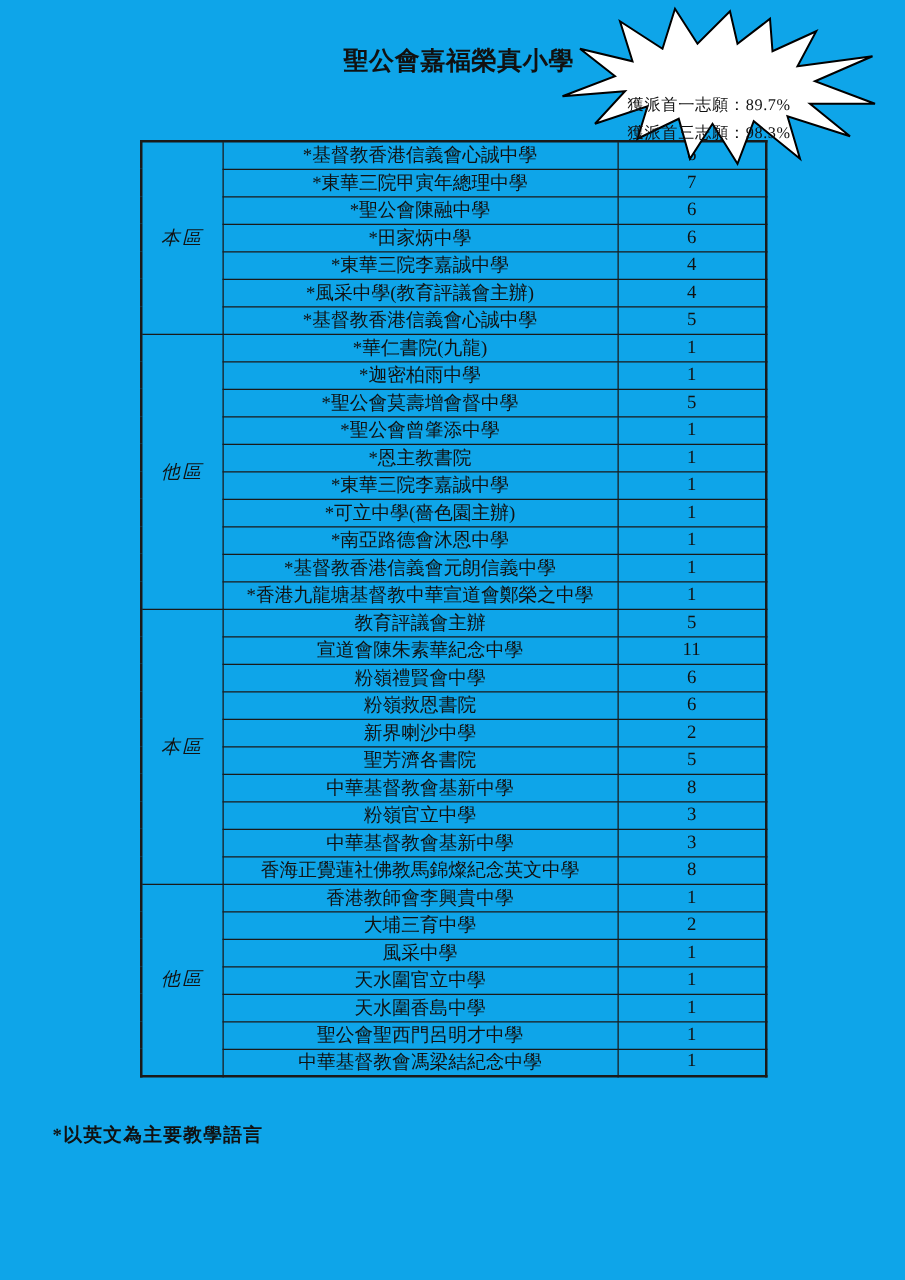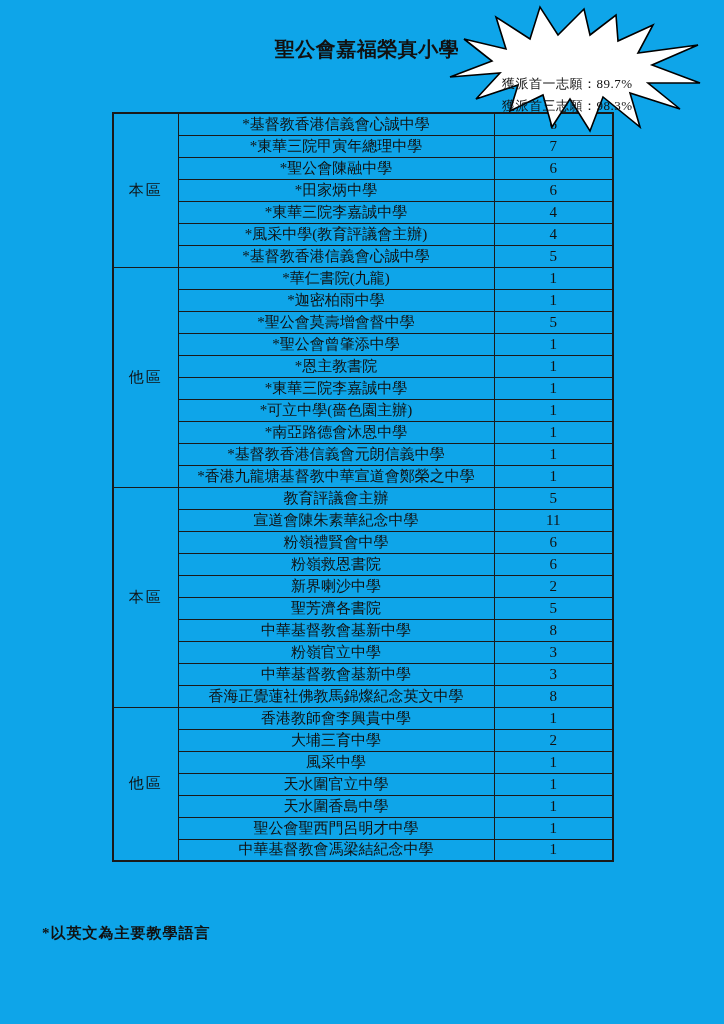--- a/index.html
+++ b/index.html
@@ -72,27 +72,27 @@
     height: 22px;
     text-align: center;
     vertical-align: middle;
     padding: 0 2px;
     overflow: hidden;
     white-space: nowrap;
   }
   .admission-table col.c-group { width: 65px; }
   .admission-table col.c-school { width: 316px; }
   .admission-table col.c-count { width: 119px; }
-  .group-cell { letter-spacing: 2px; }
+  .group-cell { letter-spacing: 2px; font-style: italic; }
 
   
   .footnote {
     position: absolute;
     left: 42px;
-    top: 924px;
+    top: 899px;
     font-size: 15px;
     font-weight: bold;
     letter-spacing: 1px;
   }
 </style>
 </head>
 <body>
 
 <div class="page">
 

